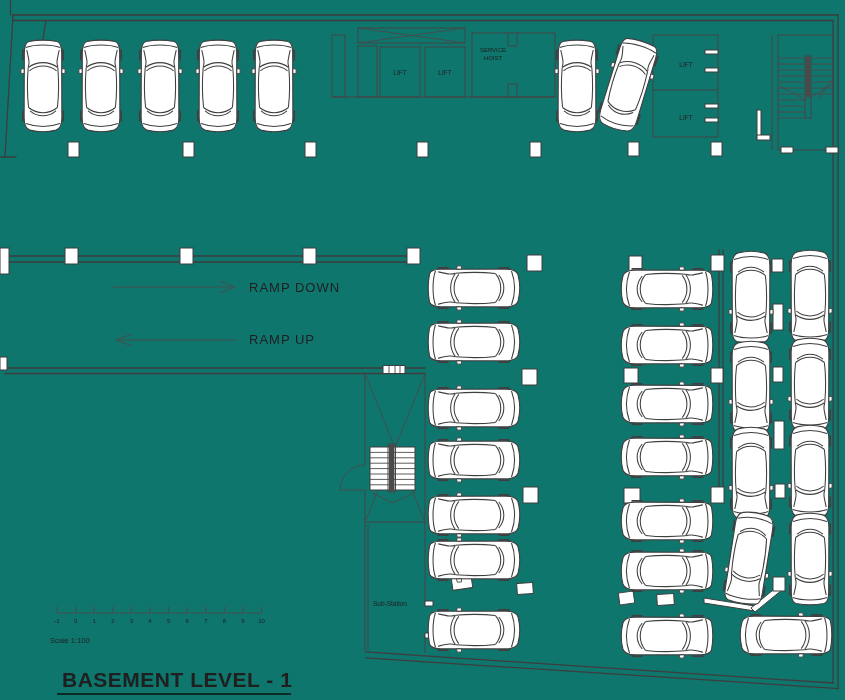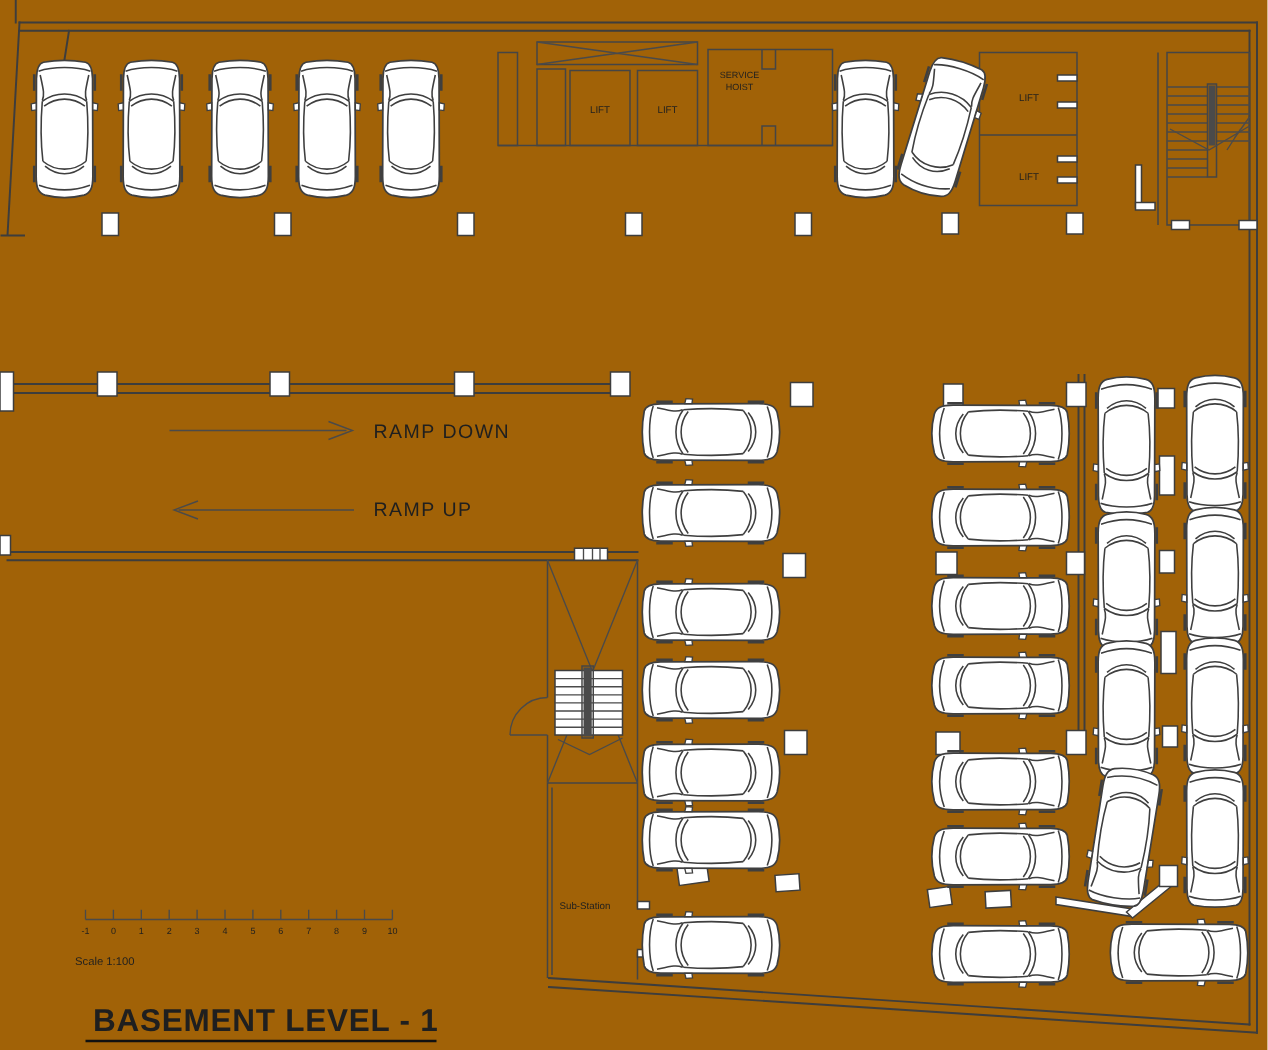--- a/index.html
+++ b/index.html
@@ -1,16 +1,16 @@
 <!DOCTYPE html>
 <html><head>
 <meta charset="utf-8">
 <style>
   html,body{margin:0;padding:0;background:#ffffff;}
-  #stage{position:relative;width:845px;height:700px;background:#a16207;overflow:hidden;}
+  #stage{position:relative;width:845px;height:700px;background:#0f766e;overflow:hidden;}
   svg{display:block;}
   .wall{stroke:#3d3d3d;stroke-width:1.3;fill:none;stroke-linecap:square;}
   .wallthin{stroke:#454545;stroke-width:1;fill:none;}
   .detail{stroke:#4a4a4a;stroke-width:0.9;fill:none;}
   .fillw{fill:#ffffff;stroke:#3d3d3d;stroke-width:1;}
   .darkfill{fill:#4a4a4a;stroke:none;}
   .hatchx{stroke:#4a4a4a;stroke-width:0.9;fill:none;}
   text{fill:#1f1f1f;font-family:"Liberation Sans",sans-serif;}
   .lbl-room{font-size:6.5px;text-anchor:middle;}
   .lbl-hoist{font-size:6px;text-anchor:middle;}

